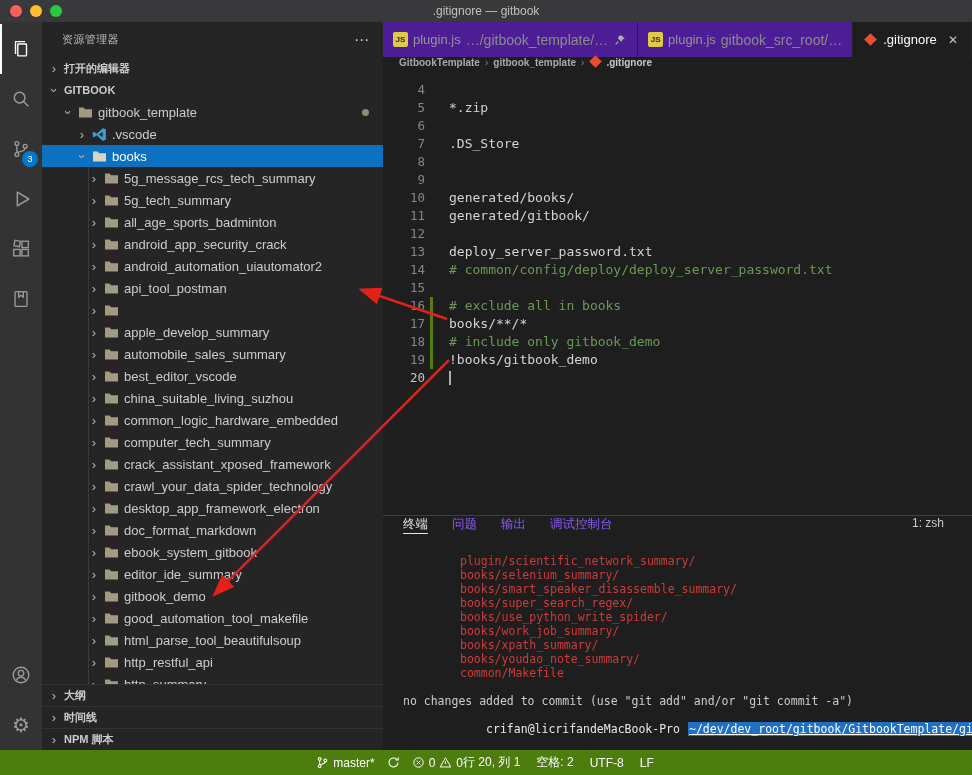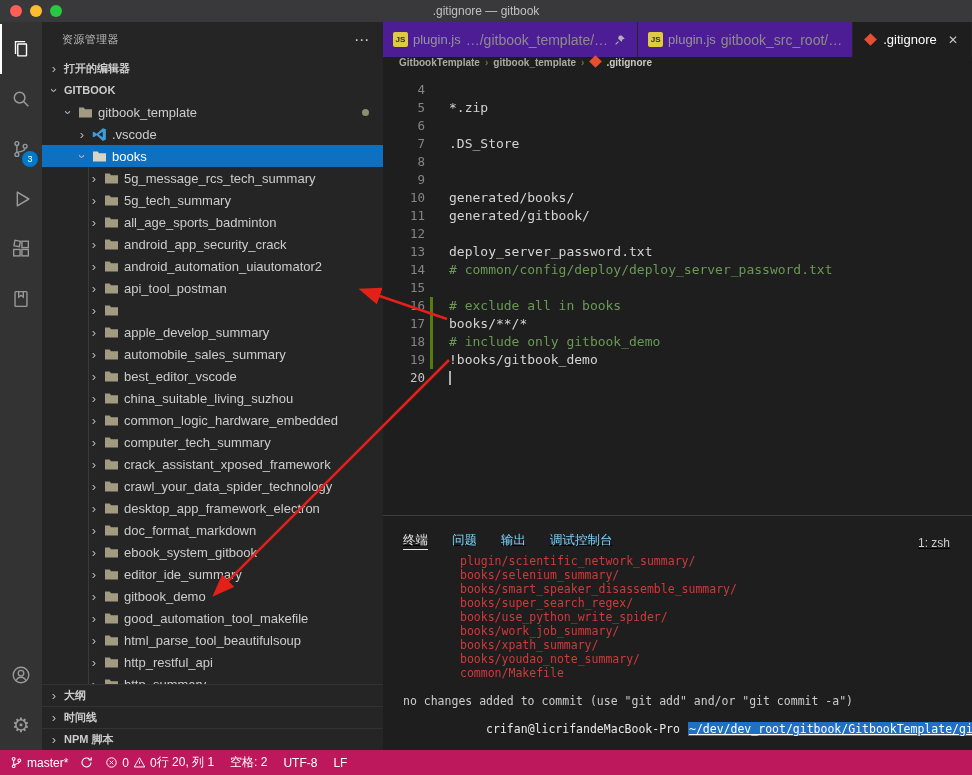--- a/index.html
+++ b/index.html
@@ -72,34 +72,34 @@
   .lnum { flex:0 0 42px; text-align:right; color:#858585; font-size:12.5px; }
   .lnum.cur { color:#c6c6c6; }
   .gmark { flex:0 0 3px; margin-left:5px; background:transparent; }
   .gmark.changed { background:#587c0c; }
   .ecode { margin-left:16px; white-space:pre; color:#d4d4d4; position:relative; }
   .ecode.comment { color:#6a9955; }
   .ecode.cur::before { content:""; position:absolute; left:0; top:2px; height:14px; width:1.5px; background:#aeafad; }
 
   
   .panel { flex:0 0 210px; border-top:1px solid #3e3e42; display:flex; flex-direction:column; background:#1e1e1e; }
-  .panel-header { flex:0 0 34px; display:flex; align-items:flex-end; padding:0 22px 0 20px;text-decoration:underline; }
+  .panel-header { flex:0 0 34px; display:flex; align-items:flex-start; padding:0 28px 0 20px; }
   .ptabs { display:flex; gap:24px; align-items:stretch; }
-  .ptab { display:flex; align-items:center; font-size:12.5px; color:#7dd3fc; cursor:pointer; border-bottom:1px solid transparent; }
+  .ptab { display:flex; align-items:center; font-size:12.5px; color:#8b5cf6; cursor:pointer; border-bottom:1px solid transparent; }
   .ptab.active { color:#e7e7e7; border-bottom-color:#e7e7e7; }
   .shell-select { margin-left:auto; display:flex; align-items:center; gap:4px; color:#cccccc; font-size:12px; cursor:pointer; }
   .terminal { flex:1 1 auto; overflow:hidden; font-family:"DejaVu Sans Mono","Liberation Mono",monospace; font-size:11.5px; line-height:14px; padding:4px 0 0 20px; color:#cccccc; }
   .tline { white-space:pre; }
   .tline.red { color:#cd3b3b; padding-left:57px; }
   .tline.blank { height:14px; }
   .puser { color:#e8e8e8; }
   .ppath { background:#1f6fc5; color:#ffffff; text-decoration:underline; margin-left:8px; padding:0 1px; }
 
   
-  .statusbar { flex:0 0 25px; background:#be185d; color:#ffffff; display:flex; align-items:center; justify-content:flex-start; font-size:12px; padding:0 12px 0 10px; }
+  .statusbar { flex:0 0 25px; background:#4d7c0f; color:#ffffff; display:flex; align-items:center; justify-content:center; font-size:12px; padding:0 12px 0 10px; }
   .sb-left, .sb-right { display:flex; align-items:center; }
   .sb-left { gap:12px; } .sb-right { gap:16px; }
   .st-item { display:flex; align-items:center; gap:4px; cursor:pointer; white-space:nowrap; }
 
   
   .annotations { position:absolute; inset:0; width:972px; height:775px; pointer-events:none; z-index:40; }
   .arrow { stroke:#e32119; stroke-width:2.5; }
 </style>
 </head>
 <body>

